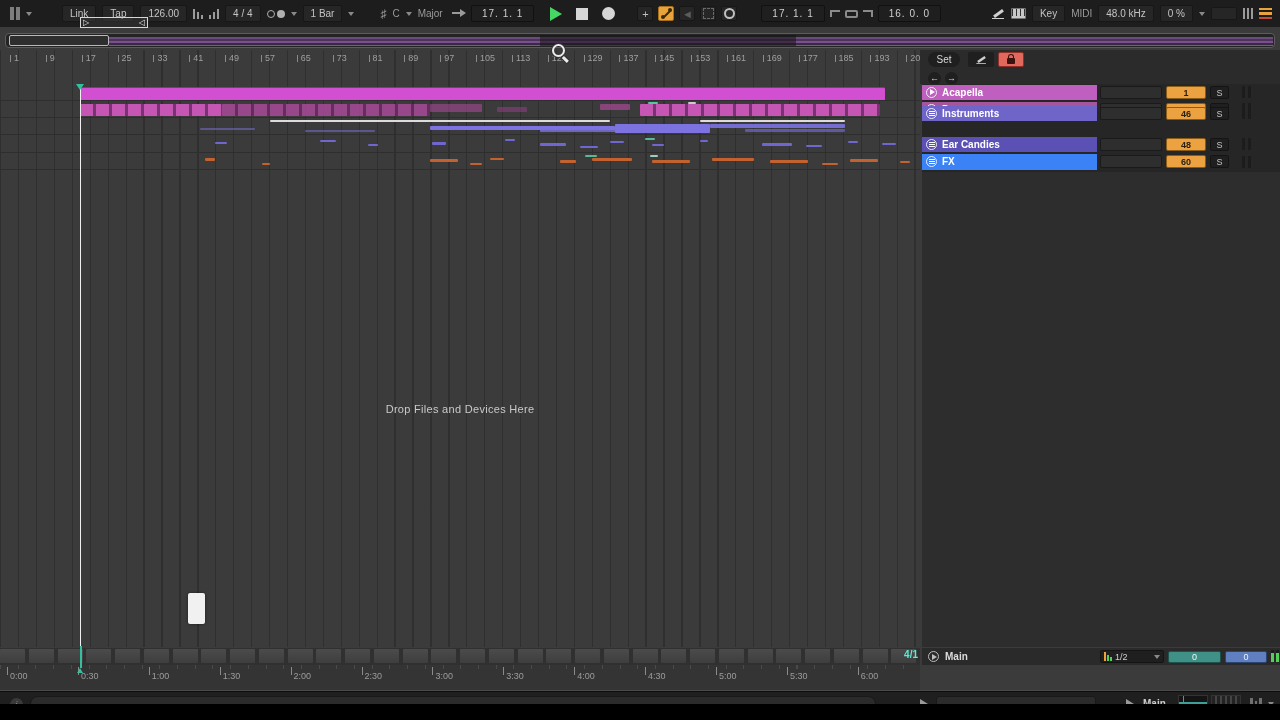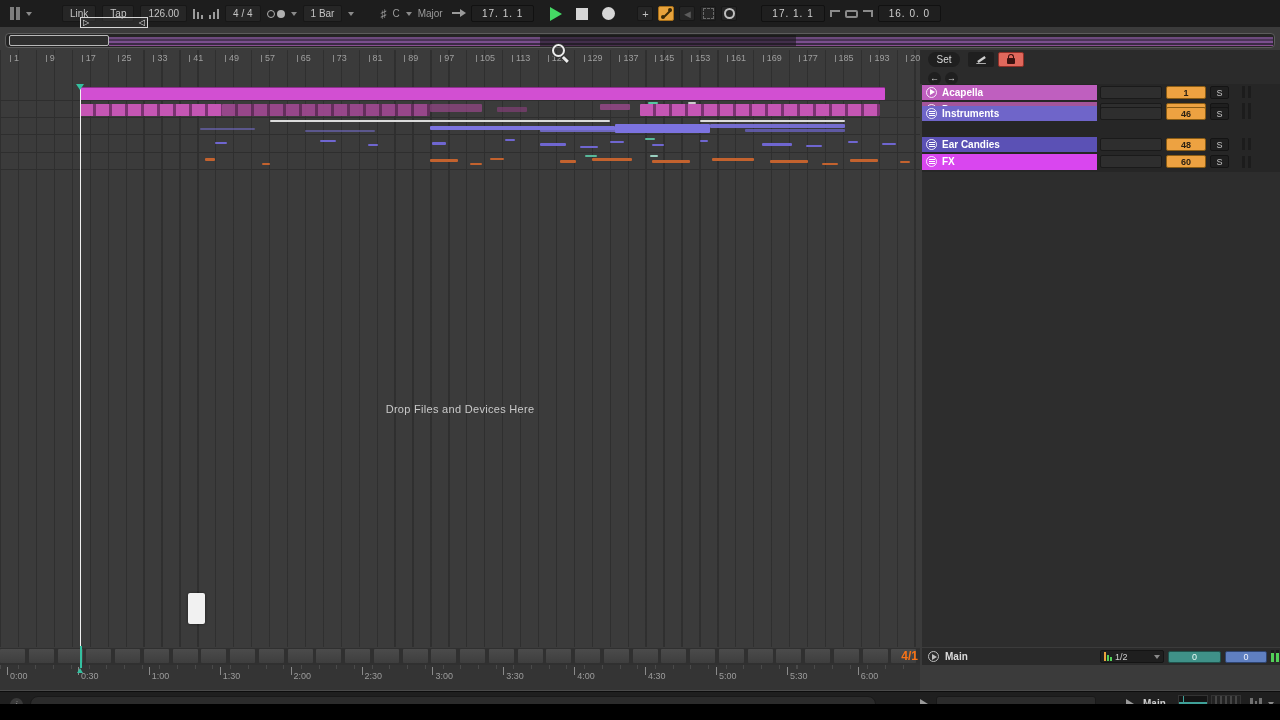--- a/index.html
+++ b/index.html
@@ -100,21 +100,21 @@
   .hmeter.on i { background:linear-gradient(180deg,#1c1c1c 0 30%, #52d058 30%); }
 
   .right-panel { position:absolute; left:922px; top:172px; width:358px; height:475px; background:#2d2d2d; }
   .empty-zone { position:absolute; left:0; top:172px; width:920px; height:475px; }
   .drop-hint { position:absolute; left:0; top:231px; width:920px; text-align:center; font-size:11px; color:#c9c9c9; letter-spacing:.3px; }
   .drag-ghost { position:absolute; left:188px; top:421px; width:17px; height:31px; background:#f1f1f1; border-radius:2px; box-shadow:0 0 3px rgba(0,0,0,.5); }
 
   
   .main-lane { position:absolute; left:0; top:648px; width:920px; height:17px; background:#303030; }
   .mblock { position:absolute; top:1px; height:14px; width:25px; background:linear-gradient(180deg,#4b4b4b,#3e3e3e); border-radius:1px; }
-  .main-sig { position:absolute; left:878px; top:649px; width:40px; font-size:12px; font-weight:bold; color:#f97316; text-align:right; }
+  .main-sig { position:absolute; left:878px; top:649px; width:40px; font-size:10px; font-weight:bold; color:#5eead4; text-align:right; }
   .main-head { position:absolute; left:922px; top:648px; width:358px; height:17px; background:#2a2a2a; display:flex; align-items:center; font-size:10px; }
   .main-head .hcircle { margin-left:6px; border-color:#bdbdbd; }
   .main-head .hcircle .tri { border-left-color:#bdbdbd; }
   .main-name { margin-left:6px; color:#dcdcdc; font-weight:bold; }
   .grid-dd { position:absolute; left:178px; width:64px; height:13px; background:#1f1f1f; border:1px solid #141414; border-radius:2px; display:flex; align-items:center; gap:3px; padding:0 3px; color:#cfcfcf; font-size:9px; }
   .grid-dd .gbars { display:flex; gap:1px; align-items:flex-end; }
   .grid-dd .gbars i { width:2px; display:block; }
   .grid-dd .caret { margin-left:auto; }
   .pan-box { position:absolute; left:246px; width:53px; height:12px; background:#3f9188; border:1px solid #1f524c; border-radius:2px; color:#eafaf6; font-size:9px; text-align:center; line-height:11px; }
   .vol-box { position:absolute; left:303px; width:42px; height:12px; background:#5f7fc0; border:1px solid #2e4470; border-radius:2px; color:#eef2fc; font-size:9px; text-align:center; line-height:11px; }
@@ -219,20 +219,40 @@
           <span class="ring"></span>
         </span>
       <span style="width:14px"></span>
       <span class="num-box">17.  1.  1</span>
       <span class="punch in"></span>
       <span class="loop-ic"></span>
       <span class="punch out"></span>
       <span class="num-box">16.  0.  0</span>
     </div>
 
+    <div class="tb-right">
+      <span class="pencil-ic"></span>
+      <span class="kbd-ic"></span>
+      <span class="tb-btn">Key</span>
+      <span class="tb-plain">MIDI</span>
+      <span class="tb-btn">48.0 kHz</span>
+      <span class="tb-btn">0 %</span>
+      <span class="caret"></span>
+      <span style="width:26px; height:13px; background:#262626; border:1px solid #171717; border-radius:2px;"></span>
+      <span class="vbars">
+          <i style="height:11px"></i>
+          <i style="height:11px"></i>
+          <i style="height:11px"></i>
+        </span>
+      <span class="hamburger">
+          <i></i>
+          <i></i>
+          <i style="background:#c24a3a"></i>
+        </span>
+    </div>
   </div>
 
   <div class="overview">
     <div class="ov-streaks"></div>
     <div class="ov-viewbox"></div>
   </div>
 
   <div class="ruler-row grid-bg" id="beat-ruler">
       <div class="bar-num" style="left: 14px;">1</div>
       <div class="bar-num" style="left: 49.85px;">9</div>
@@ -408,21 +428,21 @@
         </div>
         <div class="hempty"></div>
         <div class="hnum">48</div>
         <div class="hsolo">S</div>
         <div class="hmeter">
           <i></i>
           <i></i>
         </div>
       </div>
       <div class="hrow" style="top: 69.6px;">
-        <div class="hname" style="background: #d946ef;">
+        <div class="hname" style="background: #3b82f6;">
           <div class="hcircle">
             <div class="fold">
               <i></i>
               <i></i>
               <i></i>
             </div>
           </div>
           <span>FX</span>
         </div>
         <div class="hempty"></div>

